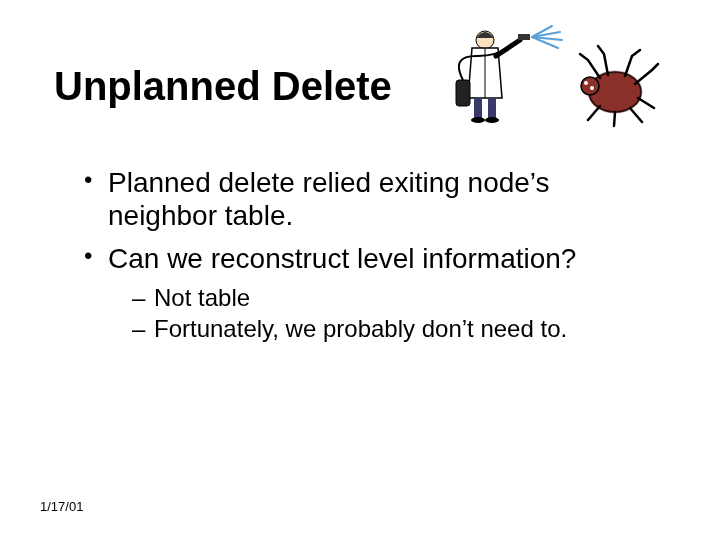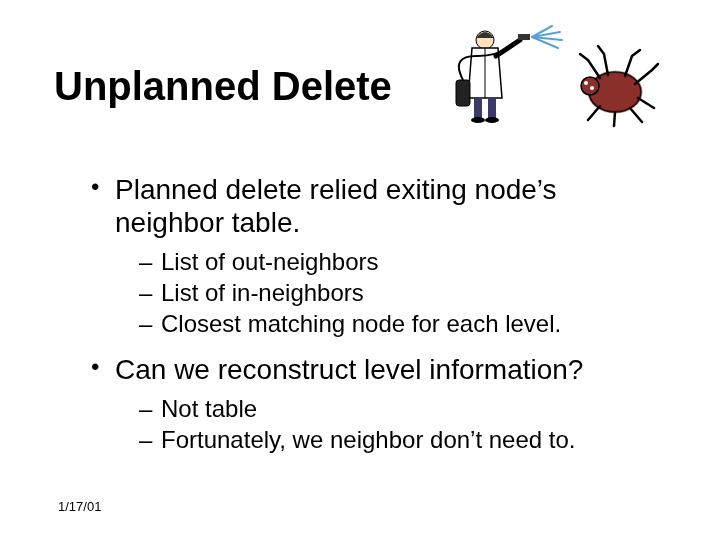--- a/index.html
+++ b/index.html
@@ -33,21 +33,21 @@
     width: 230px;
     height: 110px;
   }
   .body {
     position: absolute;
     left: 70px;
     top: 156px;
     width: 600px;
   }
   ul.top {
-    margin: 17px;
+    margin: 10px;
     padding: 0;
     list-style: none;
   }
   ul.top > li {
     position: relative;
     padding-left: 28px;
     font-size: 28px;
     line-height: 1.18;
     margin-bottom: 10px;
   }
@@ -71,21 +71,21 @@
   }
   ul.sub > li::before {
     content: "–";
     position: absolute;
     left: 24px;
     top: 0;
     font-size: 24px;
   }
   .date {
     position: absolute;
-    left: 58px;
+    left: 40px;
     bottom: 26px;
     font-size: 13px;
   }
 </style>
 </head>
 <body>
 
 <div class="slide">
 
   <div class="title">Unplanned Delete</div>
@@ -141,31 +141,26 @@
           <path d="M208 78 L224 88"></path>
         </g>
       </g>
     </svg>
   </div>
 
   <div class="body">
     <ul class="top">
       <li>
         <span>Planned delete relied exiting node’s neighbor table.</span>
-        <ul class="sub">
-          <li>List of out-neighbors</li>
-          <li>List of in-neighbors</li>
-          <li>Closest matching node for each level.</li>
-        </ul>
       </li>
       <li>
         <span>Can we reconstruct level information?</span>
         <ul class="sub">
           <li>Not table</li>
-          <li>Fortunately, we neighbor don’t need to.</li>
+          <li>Fortunately, we probably don’t need to.</li>
         </ul>
       </li>
     </ul>
   </div>
 
   <div class="date">1/17/01</div>
 
 </div>
 
 </body></html>

